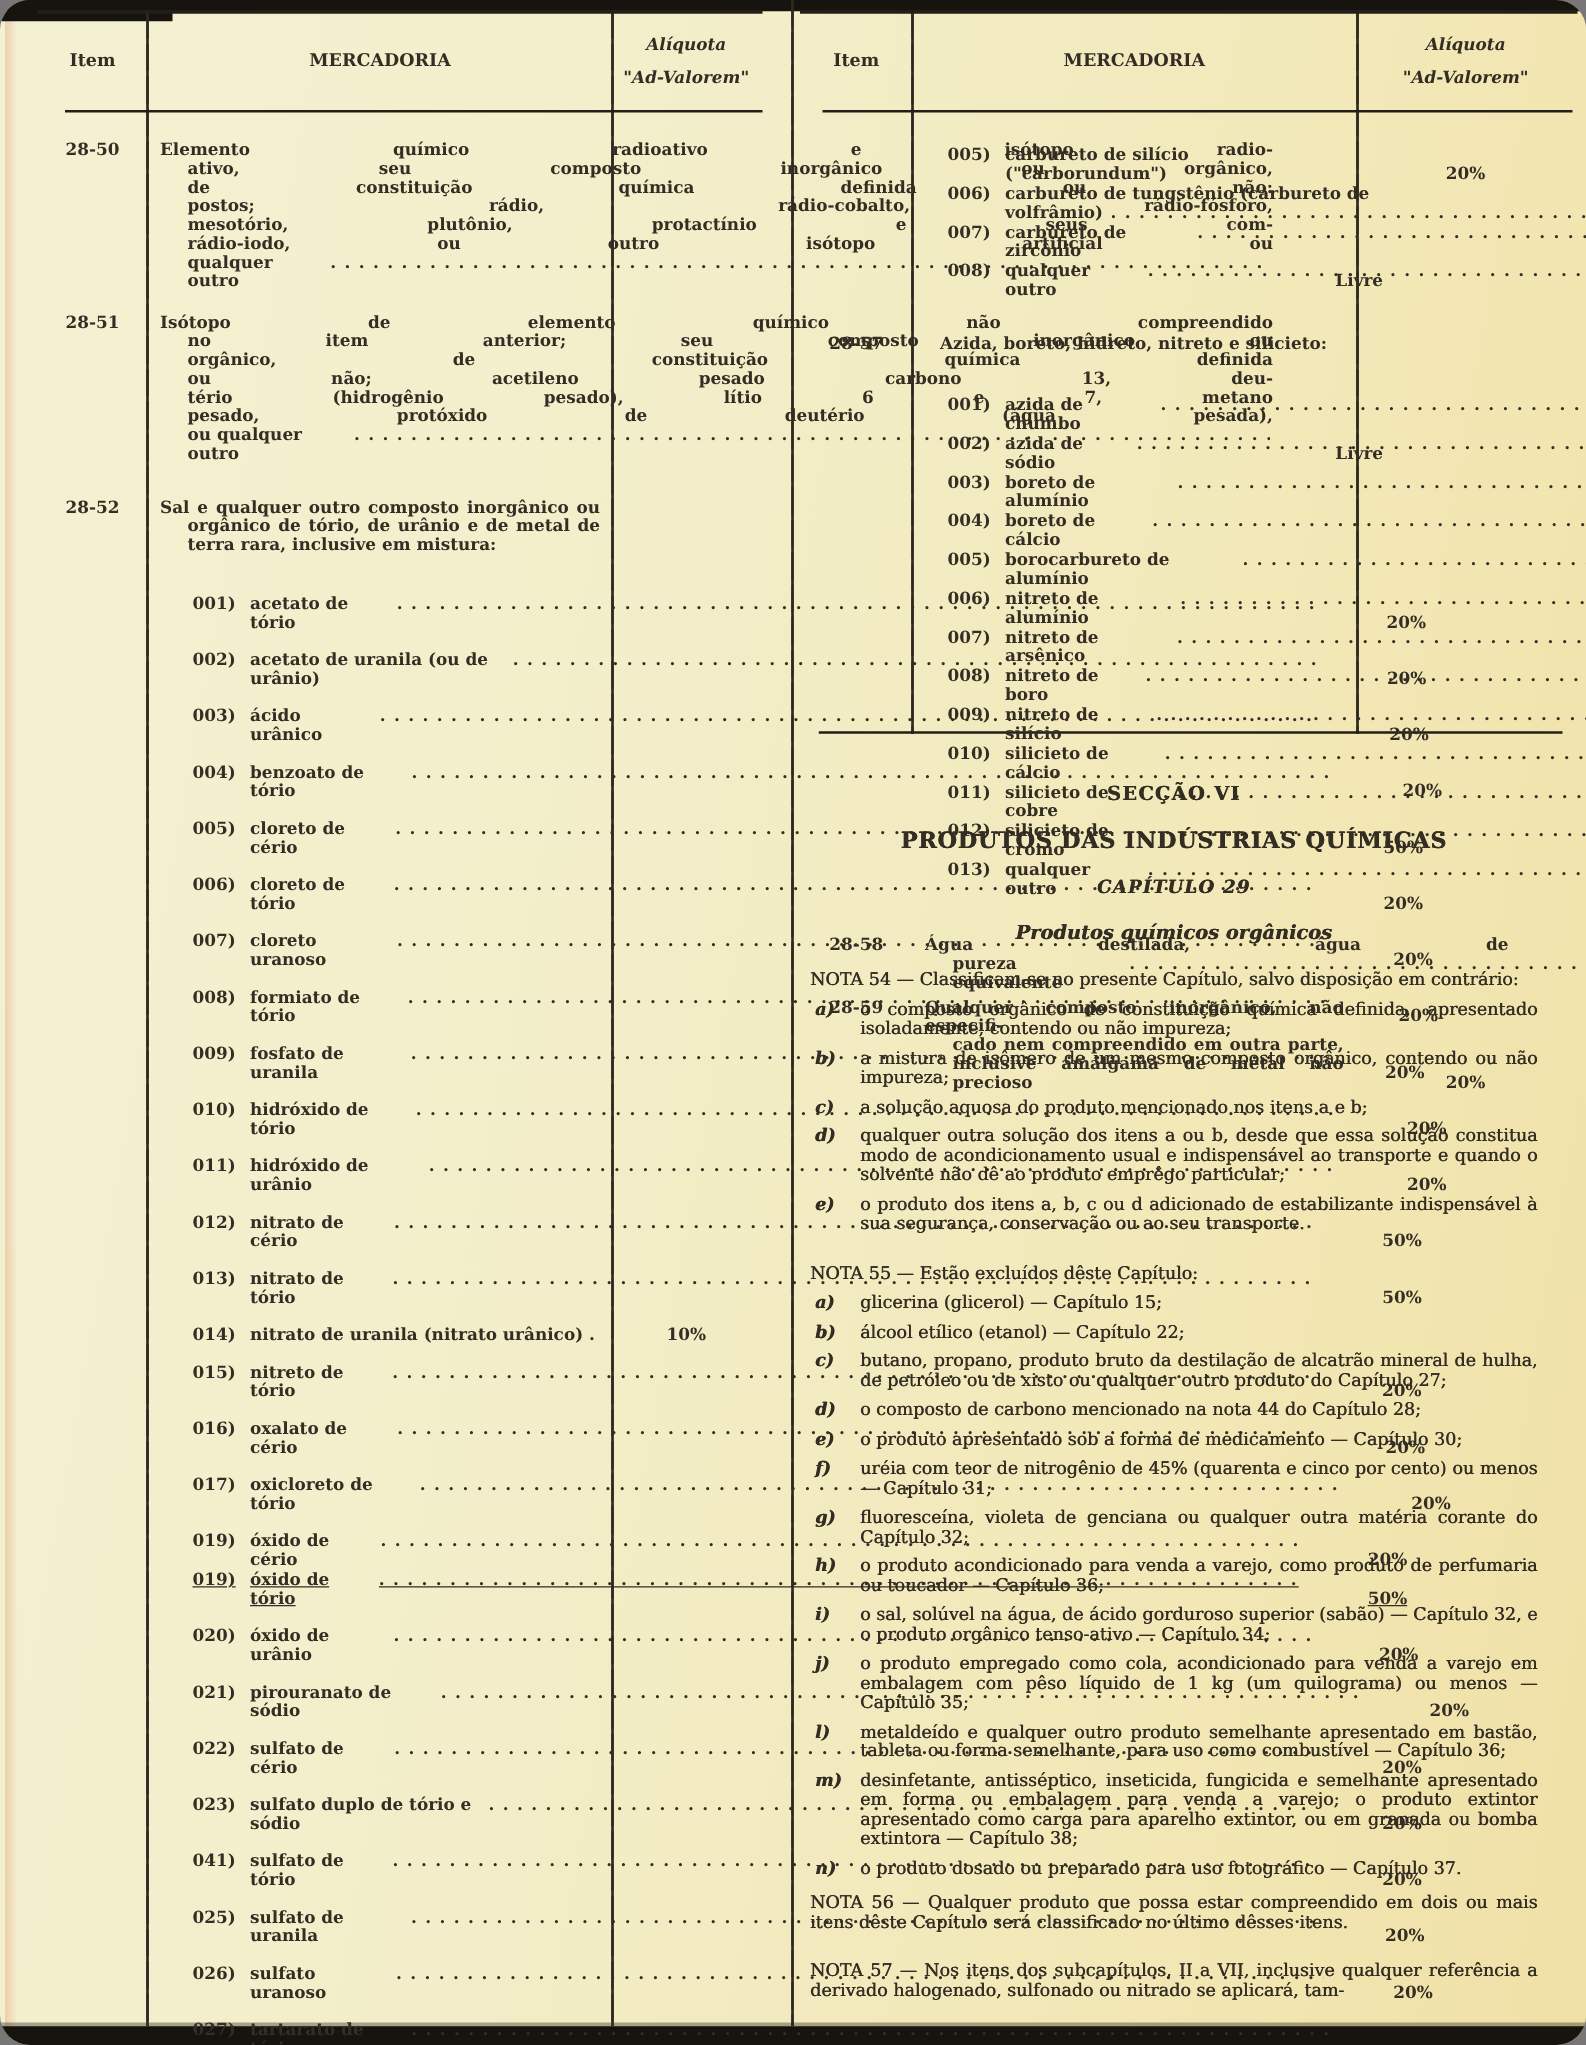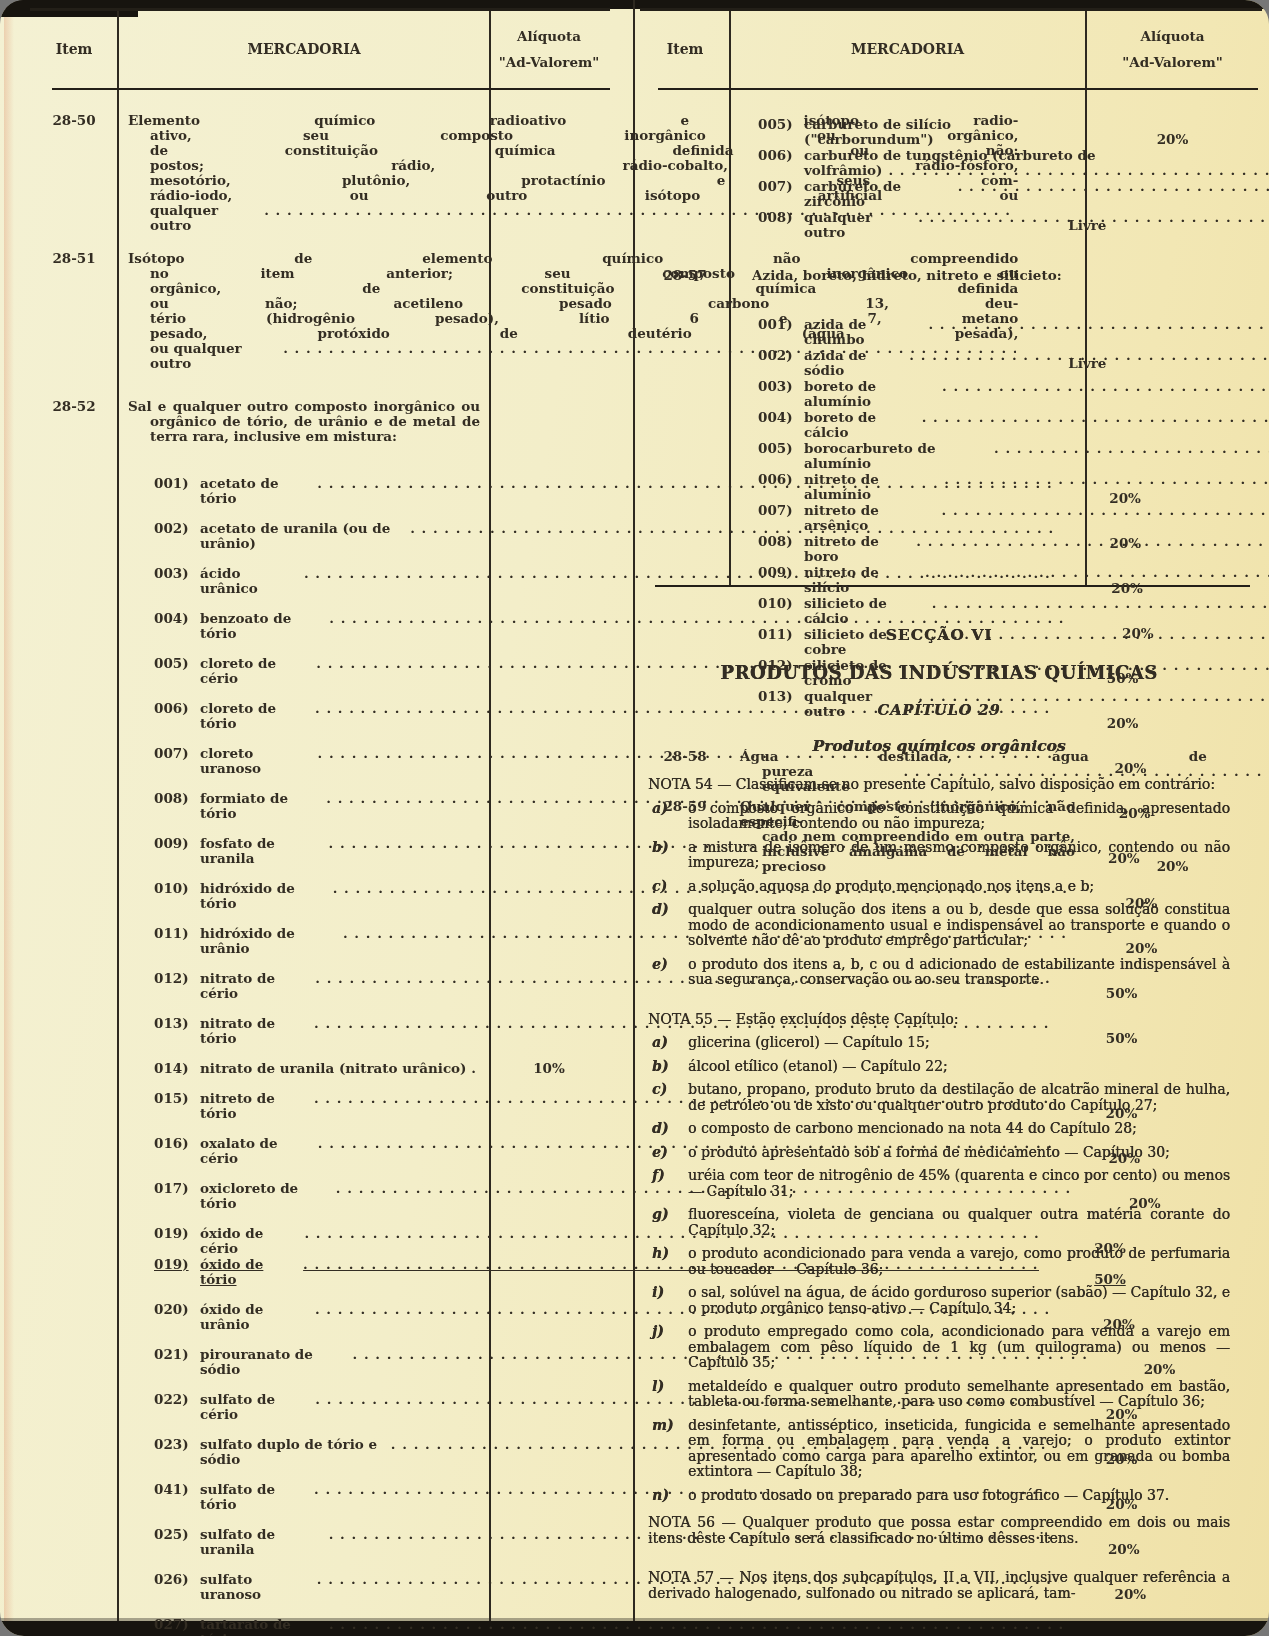--- a/index.html
+++ b/index.html
@@ -13,21 +13,21 @@
   .band.top::before{content:"";position:absolute;left:0;top:0;width:138px;height:17px;background:#17140f;}
   .band.bottom{bottom:0;height:15px;box-shadow:0 -3px 0 rgba(23,20,15,.35);}
   .vrule{position:absolute;width:2px;background:#2e2920;
     background-image:repeating-linear-gradient(to bottom,#2e2920 0 22px,rgba(46,41,32,.45) 22px 26px);}
   .hrule{position:absolute;height:3px;background:#231f18;}
   .hrule.thin{height:2px;}
   
   .tbl{position:absolute;font-weight:700;font-size:13.5px;line-height:15px;}
   .thead{display:flex;align-items:stretch;height:80px;}
   .th{display:flex;align-items:center;justify-content:center;text-align:center;font-size:14px;}
-  .th .two{line-height:26px;font-size:13.5px;}
+  .th .two{line-height:26px;font-size:13.5px;font-style:italic;}
   .row{display:flex;align-items:stretch;}
   .ci{flex:0 0 var(--wi);text-align:center;}
   .cd{flex:0 0 var(--wd);padding:0 10px 0 10px;box-sizing:border-box;}
   .cr{flex:0 0 var(--wr);display:flex;align-items:flex-end;justify-content:center;box-sizing:border-box;}
   .cr .rt{transform:translateY(0);}
   .dline{text-align:justify;text-align-last:justify;padding-left:22px;}
   .dline.first{padding-left:0;}
   .lastline{display:flex;padding-left:22px;}
   .fill{flex:1 1 auto;overflow:hidden;white-space:nowrap;margin:0 2px 0 6px;}
   .fill::after{content:". . . . . . . . . . . . . . . . . . . . . . . . . . . . . . . . . . . . . . . . . . . . . . . . . . . . . . . . . . . . . . . . . . . . . .";

